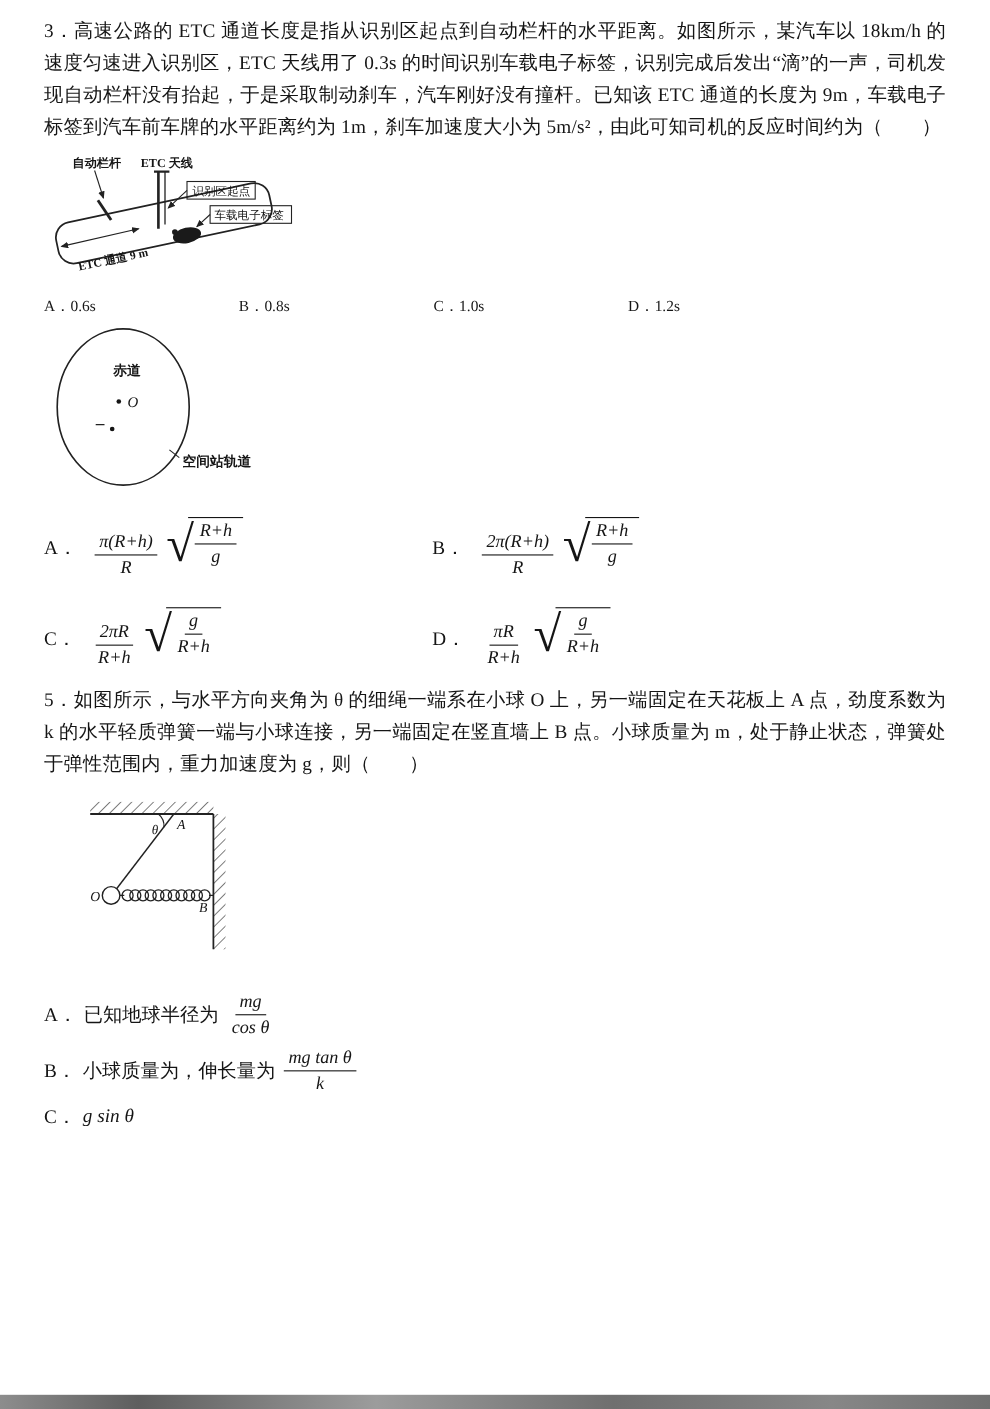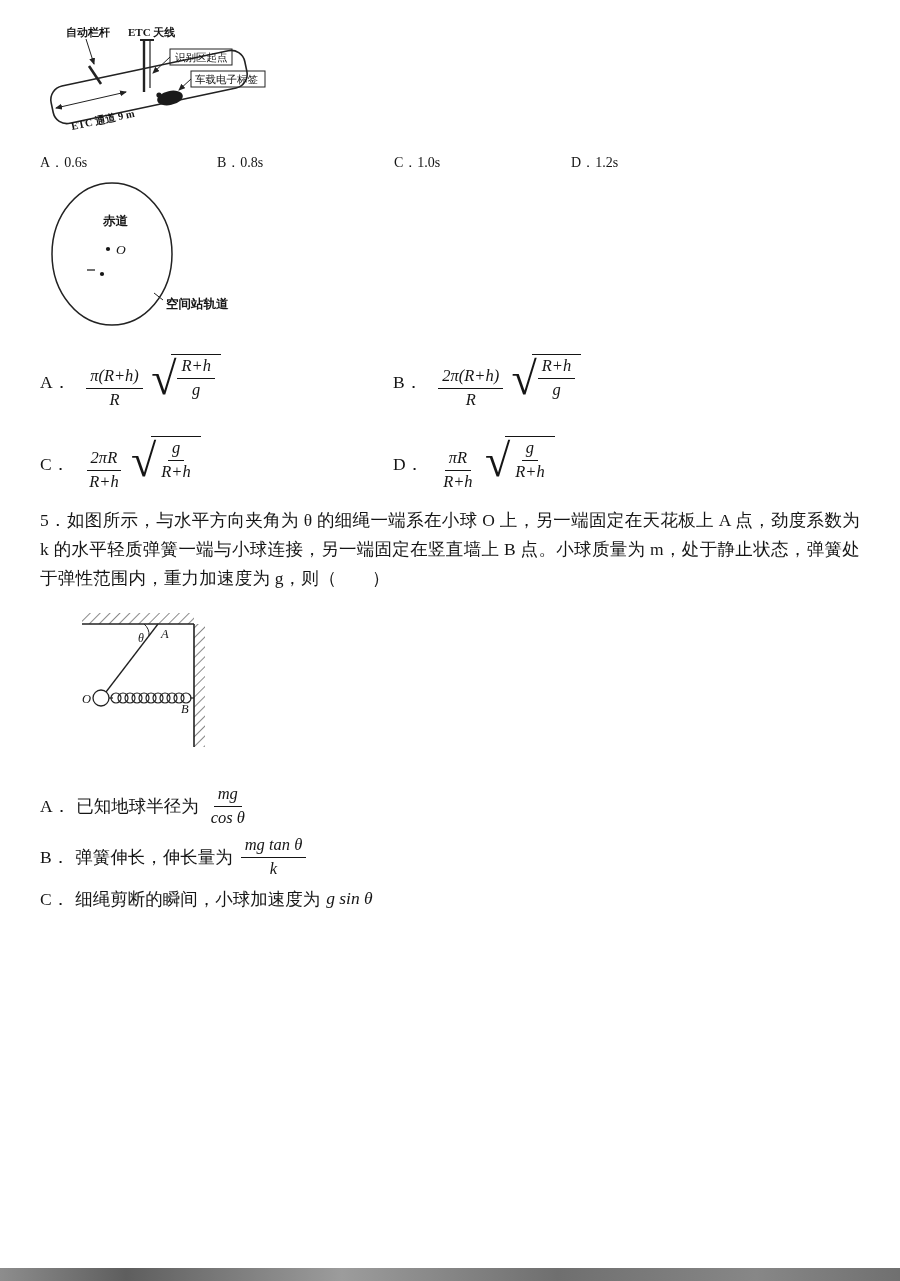--- a/index.html
+++ b/index.html
@@ -52,20 +52,21 @@
     position:absolute; left:0; bottom:0; width:100%; height:13px;
     background:linear-gradient(90deg,#8d8d8d 0%,#5e5e5e 14%,#9c9c9c 38%,#6f6f6f 62%,#878787 84%,#707070 100%);
   }
 </style>
 </head>
 <body>
 
 <div class="page">
 
   <section class="qblock">
+    <p class="qtext">3．高速公路的 ETC 通道长度是指从识别区起点到自动栏杆的水平距离。如图所示，某汽车以 18km/h 的速度匀速进入识别区，ETC 天线用了 0.3s 的时间识别车载电子标签，识别完成后发出“滴”的一声，司机发现自动栏杆没有抬起，于是采取制动刹车，汽车刚好没有撞杆。已知该 ETC 通道的长度为 9m，车载电子标签到汽车前车牌的水平距离约为 1m，刹车加速度大小为 5m/s²，由此可知司机的反应时间约为（　　）</p>
 
     <svg class="fig fig-etc" width="238" height="120" viewBox="0 0 238 120">
       <defs>
         <marker id="ah" markerWidth="8" markerHeight="8" refX="6" refY="3" orient="auto" markerUnits="userSpaceOnUse">
           <path d="M0,0 L7,3 L0,6 Z" fill="#222"></path>
         </marker>
         <marker id="ahr" markerWidth="8" markerHeight="8" refX="6" refY="3" orient="auto-start-reverse" markerUnits="userSpaceOnUse">
           <path d="M0,0 L7,3 L0,6 Z" fill="#222"></path>
         </marker>
       </defs>
@@ -256,29 +257,28 @@
       <div class="q5opt">
         <span class="olabel">A．</span>
         <span class="otext">已知地球半径为</span>
         <span class="math"><span class="frac">
               <span class="num">mg</span>
               <span class="den">cos θ</span>
             </span></span>
       </div>
       <div class="q5opt">
         <span class="olabel">B．</span>
-        <span class="otext">弹簧伸长，伸长量为</span>
+        <span class="otext">小球质量为，伸长量为</span>
         <span class="math"><span class="frac">
               <span class="num">mg tan θ</span>
               <span class="den">k</span>
             </span></span>
       </div>
       <div class="q5opt">
         <span class="olabel">C．</span>
-        <span class="otext">细绳剪断的瞬间，小球加速度为</span>
         <span class="tailmath">g sin θ</span>
       </div>
     </div>
   </section>
 
 </div>
 
 <div class="scan-bar"></div>
 
 </body></html>

